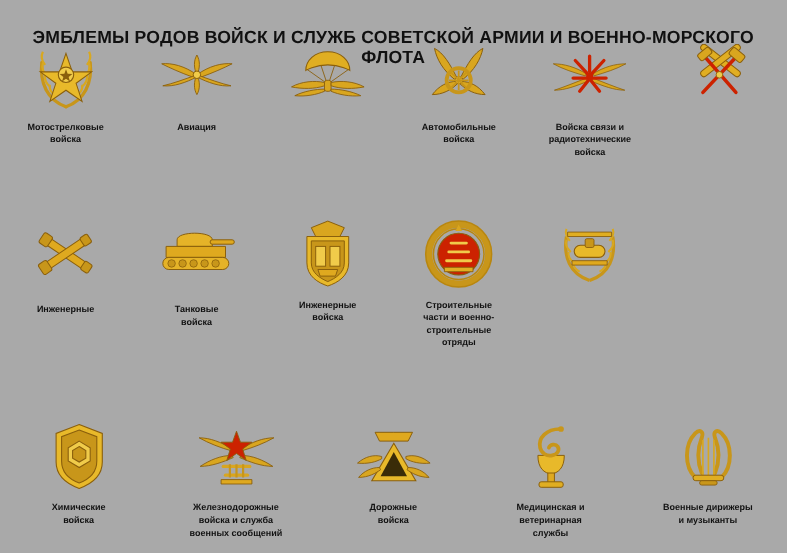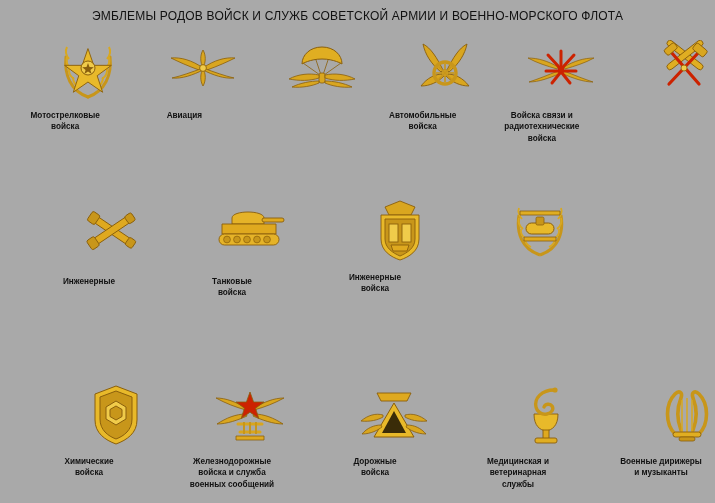--- a/index.html
+++ b/index.html
@@ -12,43 +12,43 @@
     overflow: hidden;
   }
   #sheet {
     position: relative;
     width: 715px;
     height: 503px;
     background: #a9a9a9;
   }
   .title {
     position: absolute;
-    top: 9px;
+    top: 26px;
     left: 0;
     width: 715px;
     text-align: center;
-    font-size: 12px;
-    font-weight: normal;
+    font-size: 16px;
+    font-weight: bold;
     color: #111;
     letter-spacing: 0.2px;
   }
   .row {
     position: absolute;
     left: 0;
     width: 715px;
     display: flex;
   }
   .row-1 { top: 34px; }
   .row-2 { top: 196px; }
   .row-3 { top: 380px; }
   .cell {
     flex: 1 1 0;
     display: flex;
     flex-direction: column;
-    align-items: flex-end;
+    align-items: center;
   }
   .emblem {
     height: 70px;
     display: flex;
     align-items: center;
     justify-content: center;
   }
   .emblem svg { display:block; }
   .caption {
     margin-top: 6px;
@@ -258,20 +258,43 @@
             <rect x="18" y="25" width="9" height="18" fill="#f0cb4a"></rect>
             <rect x="31" y="25" width="9" height="18" fill="#f0cb4a"></rect>
             <path d="M20 46 L38 46 L36 52 L22 52 z" fill="#dfa91f"></path>
           </g>
         </svg>
       </div>
       <div class="caption">Инженерные
 войска</div>
     </div>
 
+    <div class="cell">
+      <div class="emblem">
+        <svg width="62" height="64" viewBox="0 0 62 64">
+          <circle cx="31" cy="32" r="27" fill="none" stroke="#c8961a" stroke-width="6"></circle>
+          <g stroke="#b8860f" stroke-width="1.4" fill="none">
+            <circle cx="31" cy="32" r="23"></circle>
+              <circle cx="31" cy="32" r="30"></circle>
+          </g>
+          <circle cx="31" cy="32" r="19" fill="#cc2200" stroke="#8a5f0c" stroke-width="1"></circle>
+          <g stroke="#f0cb4a" stroke-width="2.6" fill="none" stroke-linecap="round">
+            <path d="M20 38 L42 38"></path>
+            <path d="M22 30 L40 30"></path>
+            <path d="M24 22 L38 22"></path>
+          </g>
+          <path d="M18 44 L44 44 L44 48 L18 48 z" fill="#e0ae22" stroke="#8a5f0c" stroke-width="0.8"></path>
+          <path d="M31 5 l3 6 -6 0z" fill="#d9a61f"></path>
+        </svg>
+      </div>
+      <div class="caption">Строительные
+части и военно-
+строительные
+отряды</div>
+    </div>
 
     <div class="cell">
       <div class="emblem">
         <svg width="64" height="60" viewBox="0 0 64 60">
           <g fill="none" stroke="#c8961a" stroke-width="3">
             <path d="M32 54 C14 48 8 32 11 14"></path>
             <path d="M32 54 C50 48 56 32 53 14"></path>
           </g>
           <g stroke="#d8a820" stroke-width="1.8" fill="none">
             <path d="M14 18 q-5 -6 -3 -11"></path>

